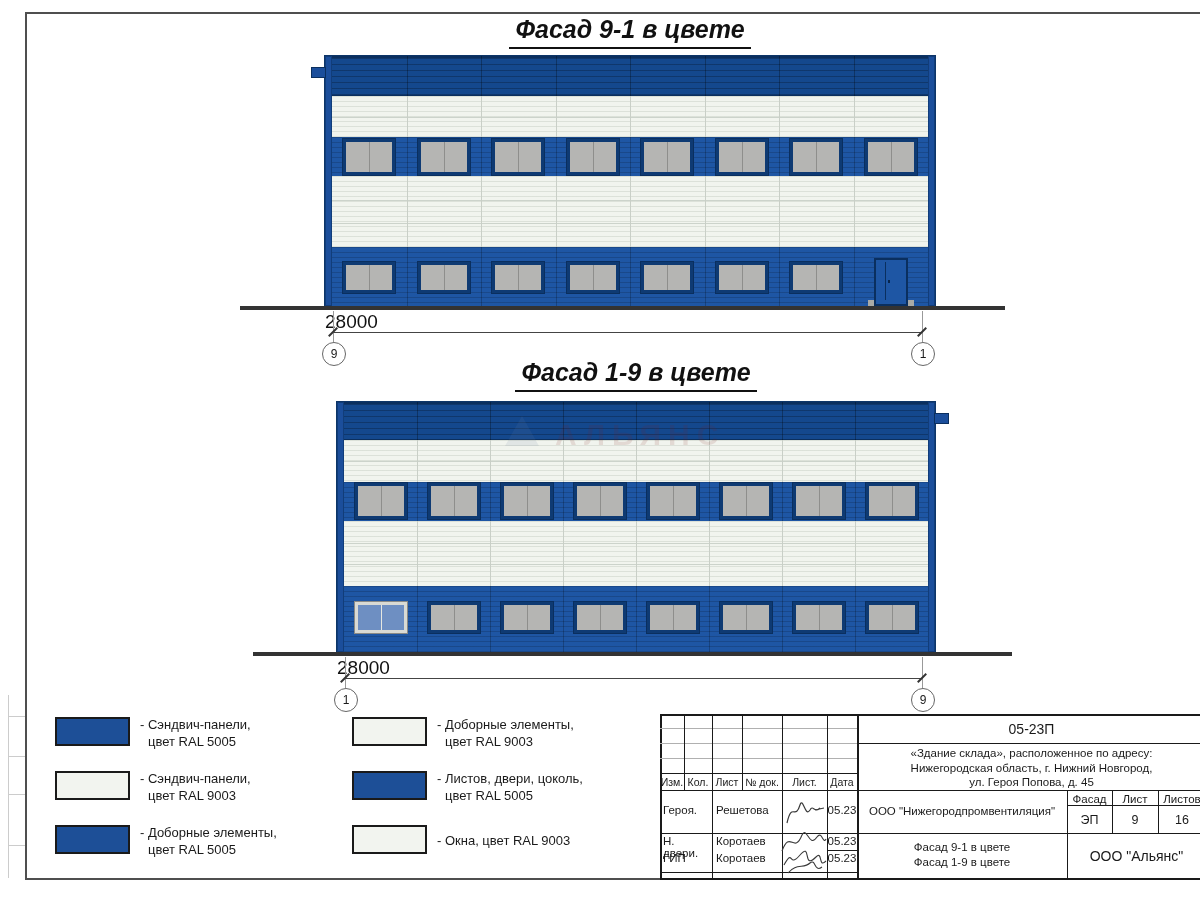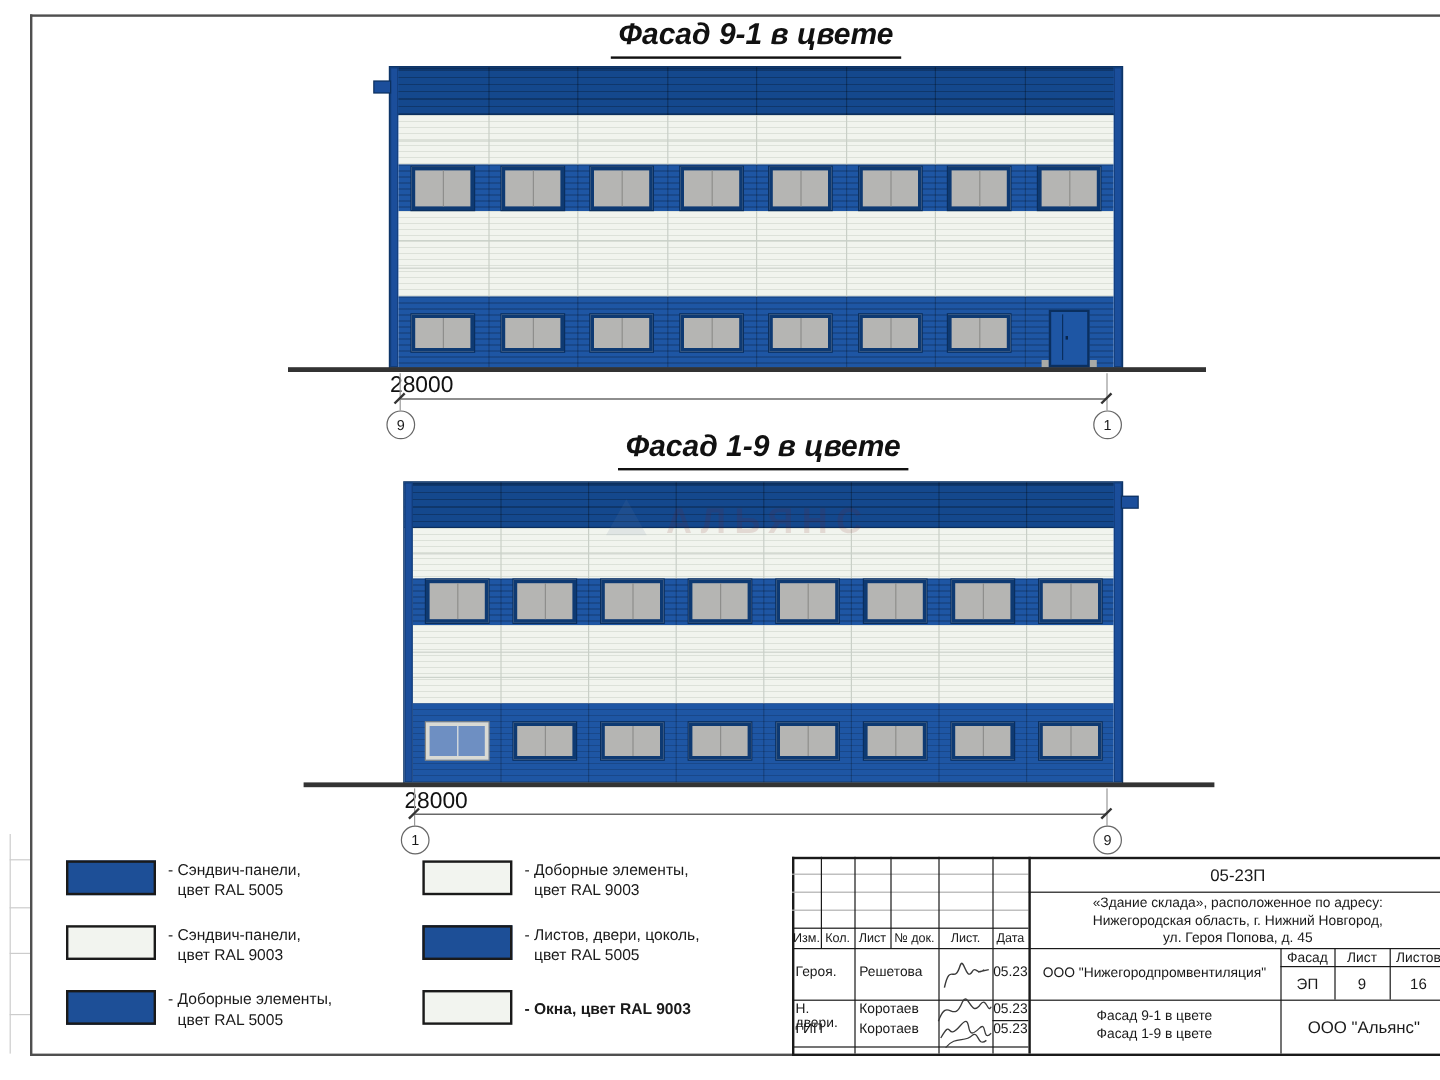--- a/index.html
+++ b/index.html
@@ -381,15 +381,15 @@
 <div class="a legend-text" style="left: 437px; top: 716px; width: 230px;">
     <div>- Доборные элементы,</div>
     <div style="padding-left: 8px;">цвет RAL 9003</div>
   </div>
 <div class="a swatch" style="left: 352px; top: 771px; width: 75px; height: 29px; background: rgb(29, 79, 151);"></div>
 <div class="a legend-text" style="left: 437px; top: 770px; width: 230px;">
     <div>- Листов, двери, цоколь,</div>
     <div style="padding-left: 8px;">цвет RAL 5005</div>
   </div>
 <div class="a swatch" style="left: 352px; top: 825px; width: 75px; height: 29px; background: rgb(242, 244, 239);"></div>
-<div class="a legend-text" style="left: 437px; top: 832px; width: 230px; font-weight: bold;">
+<div class="a legend-text" style="left: 437px; top: 832px; width: 230px;">
     <div>- Окна, цвет RAL 9003</div>
   </div>
 
 </body></html>

